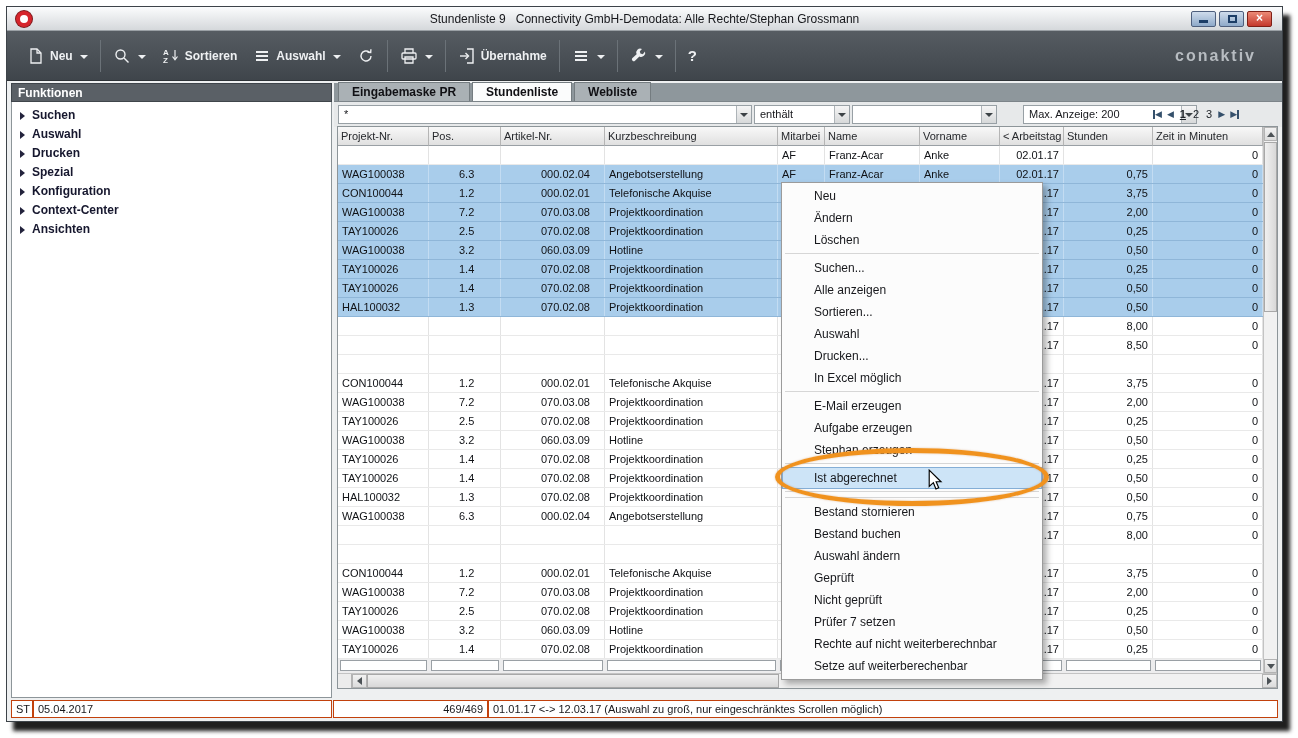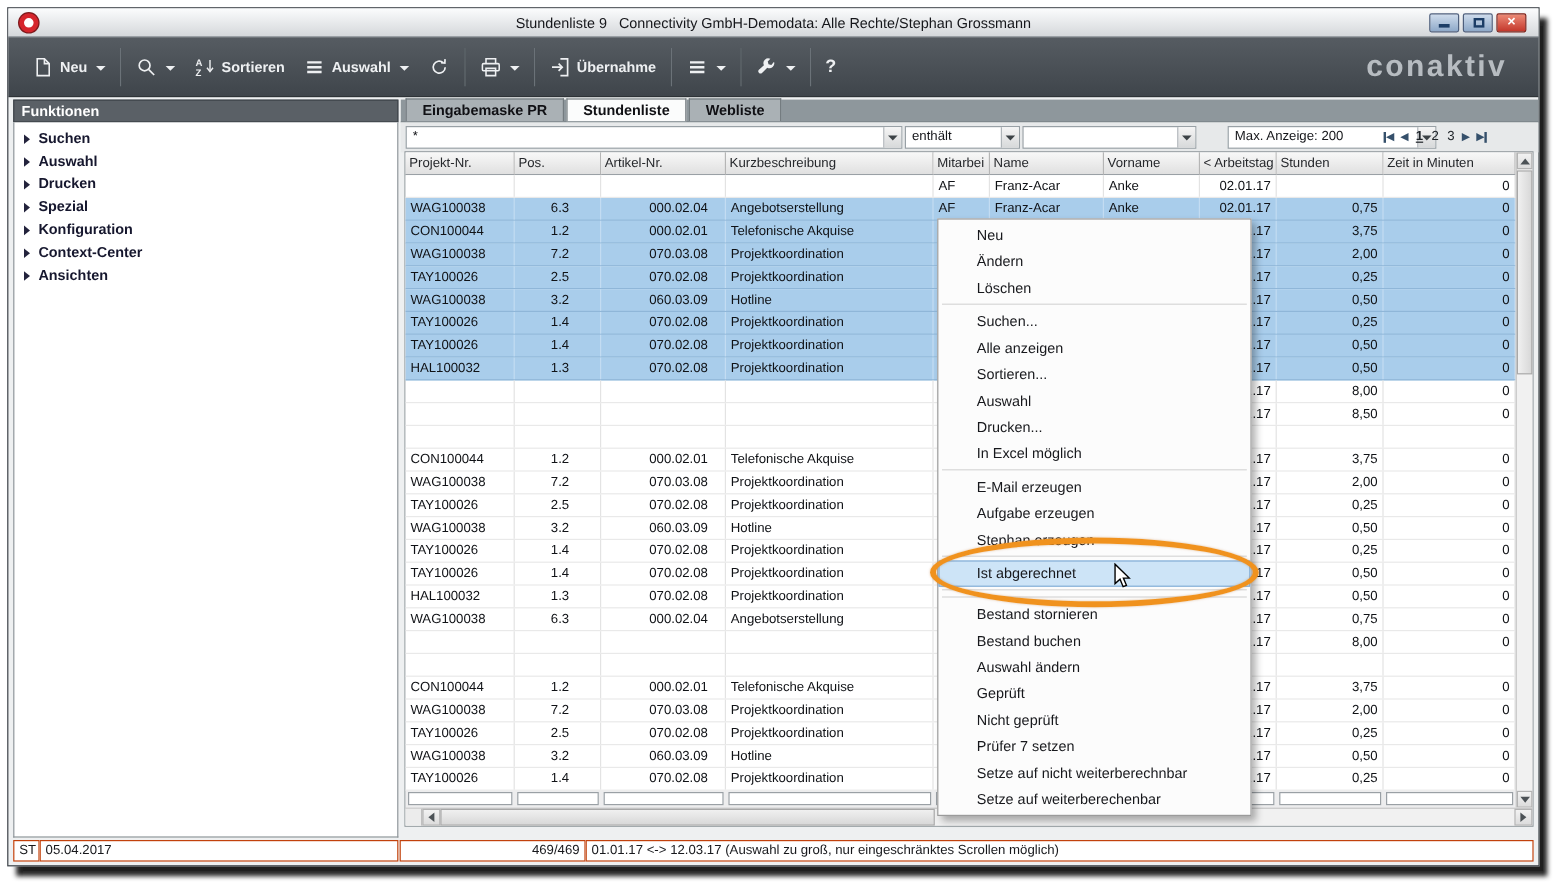--- a/index.html
+++ b/index.html
@@ -28,21 +28,21 @@
 
   
   .toolbar { position:absolute; left:0; top:24px; width:1275px; height:50px;
     background:linear-gradient(var(--toolbar-gray,#565c62),#3f454b);
     border-bottom:1px solid #2e3337; display:flex; align-items:center; padding:0 12px; color:#eef0f2; }
   .tbtn { display:flex; align-items:center; gap:5px; padding:6px 8px; font-size:12px; font-weight:bold;
     color:#eef0f2; cursor:default; }
   .tsep { width:1px; height:32px; background:#30353a; border-right:1px solid #6b7278; margin:0 4px; }
   .chev { width:0; height:0; border-top:4px solid #eef0f2; border-left:4px solid transparent; border-right:4px solid transparent; margin-left:2px; margin-top:3px; }
   .ticon svg { display:block; }
-  .logo { margin-left:auto; margin-right:14px; font-size:25px; font-weight:bold;
+  .logo { margin-left:auto; margin-right:14px; font-size:16px; font-weight:bold;
     letter-spacing:2px; color:var(--logo-gray,#b7bcc1); }
 
   
   .side-header { position:absolute; left:4px; top:76px; width:321px; height:19px;
     background:#5a6066; color:#fff; font-size:12px; font-weight:bold; line-height:19px;
     padding-left:6px; border:1px solid #3f454b; }
   .sidebar { position:absolute; left:4px; top:95px; width:321px; height:596px;
     background:#ffffff; border:1px solid #8d9599; border-top:none; padding-top:4px; }
   .side-item { height:19px; line-height:19px; display:flex; align-items:center; padding-left:8px;
     font-size:12px; font-weight:bold; color:#16172e; cursor:default; }
@@ -769,21 +769,21 @@
         <div class="menu-item separator"></div>
         <div class="menu-item hl">Ist abgerechnet</div>
         <div class="menu-item separator"></div>
         <div class="menu-item separator"></div>
         <div class="menu-item">Bestand stornieren</div>
         <div class="menu-item">Bestand buchen</div>
         <div class="menu-item">Auswahl ändern</div>
         <div class="menu-item">Geprüft</div>
         <div class="menu-item">Nicht geprüft</div>
         <div class="menu-item">Prüfer 7 setzen</div>
-        <div class="menu-item">Setze auf nicht weiterberechnbar</div>
+        <div class="menu-item">Rechte auf nicht weiterberechnbar</div>
         <div class="menu-item">Setze auf weiterberechenbar</div>
       </div>
 
     <div class="ellipse"></div>
 
     <div class="cursor">
       <svg width="16" height="22" viewBox="0 0 12 19">
           <path d="M1 1 L1 15 L4.6 11.8 L6.8 17.2 L9.2 16.2 L7 11 L11.2 11 Z" fill="#ffffff" stroke="#000000" stroke-width="1"></path>
         </svg>
     </div>

